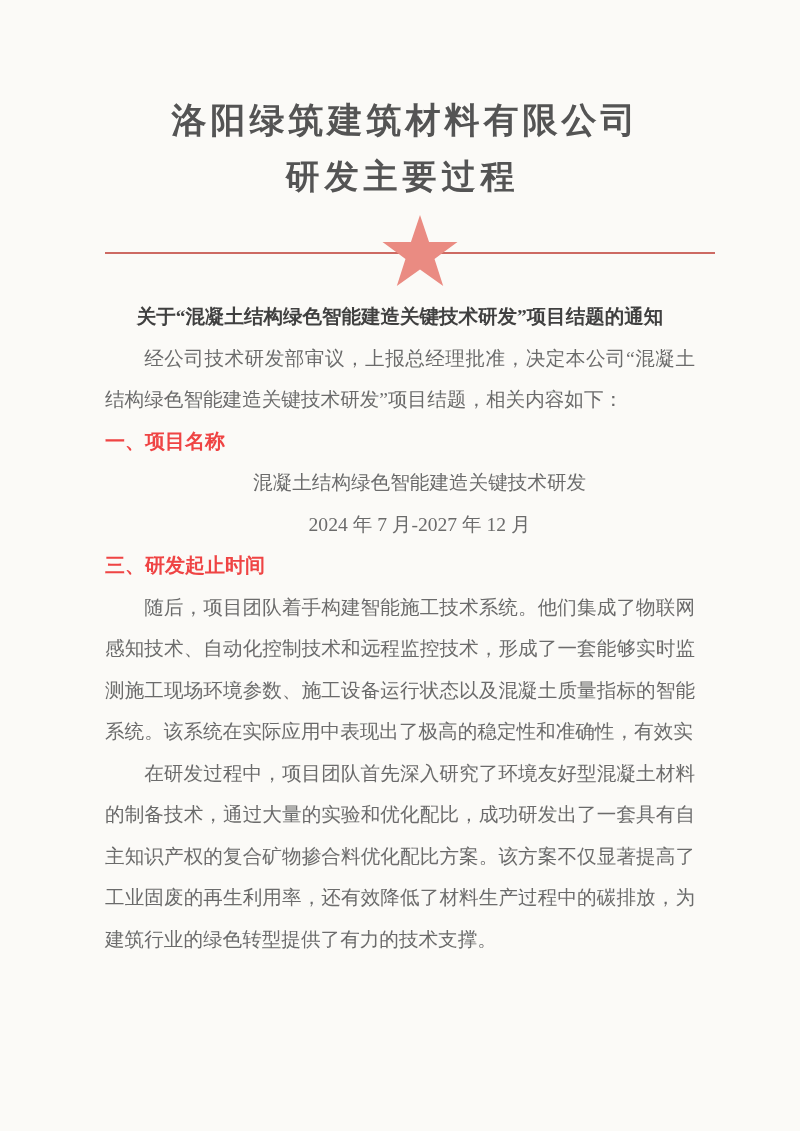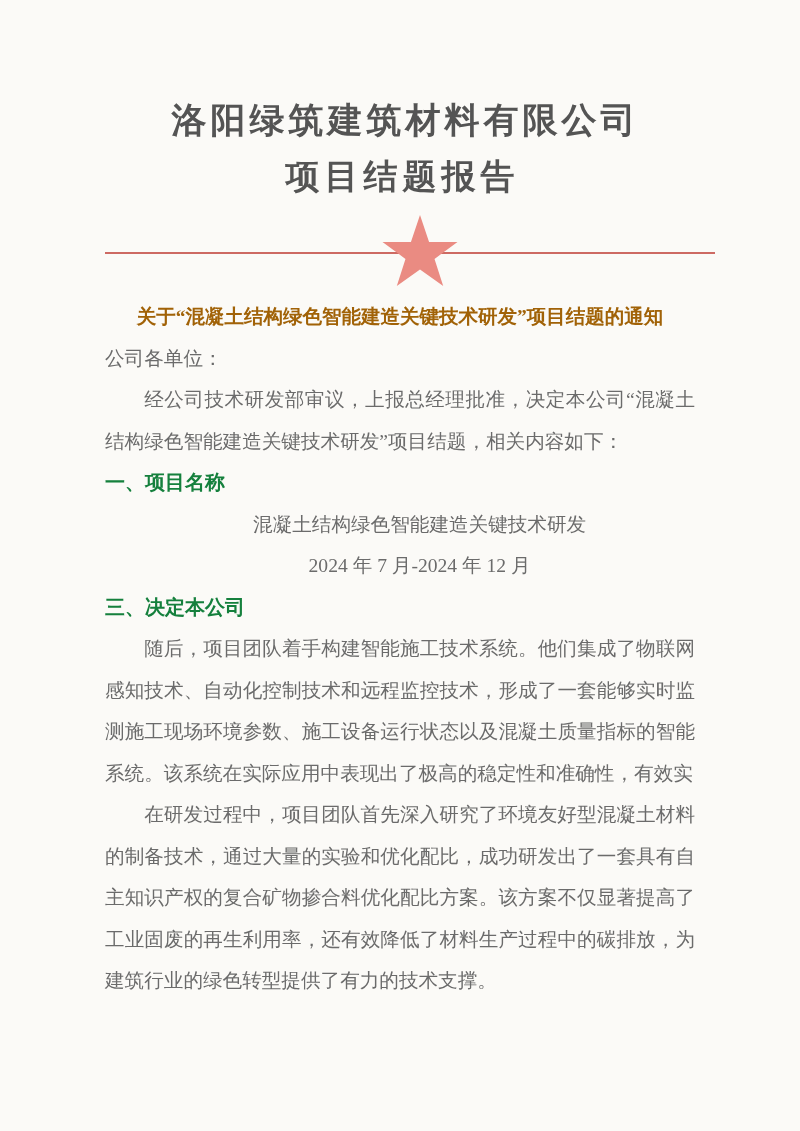--- a/index.html
+++ b/index.html
@@ -65,61 +65,60 @@
     width: 590px;
     font-size: 19.6px;
     line-height: 41.5px;
     color: #6b6b6b;
     text-align: justify;
   }
   .notice-title {
     text-align: center;
     font-weight: bold;
     font-size: 19.5px;
-    color: #a16207;
+    color: #404040;
   }
   .salutation { text-align: left; }
   .para { text-indent: 2em; }
   .sec-heading {
     font-weight: bold;
-    color: #15803d;
+    color: #ef4444;
     font-size: 20px;
     text-align: left;
   }
   .sec-content { text-indent: 2em; text-align: center; }
 </style>
 </head>
 <body>
 
 <div class="page">
 
   <div class="title-block">
     <div class="company-title">洛阳绿筑建筑材料有限公司</div>
-    <div class="report-title">项目结题报告</div>
+    <div class="report-title">研发主要过程</div>
   </div>
 
   <div class="divider-line"></div>
   <div class="star-wrap">
     <svg viewBox="0 0 100 95" xmlns="http://www.w3.org/2000/svg" aria-hidden="true">
       <polygon points="50,0 61.8,35.2 98.8,35.2 68.9,57.1 80.2,92.5 50,70.8 19.8,92.5 31.1,57.1 1.2,35.2 38.2,35.2" fill="#ea8b82"></polygon>
     </svg>
   </div>
 
   <div class="content">
 
     <div class="notice-title">关于“混凝土结构绿色智能建造关键技术研发”项目结题的通知</div>
 
-    <div class="salutation">公司各单位：</div>
 
     <div class="para">经公司技术研发部审议，上报总经理批准，决定本公司“混凝土结构绿色智能建造关键技术研发”项目结题，相关内容如下：</div>
 
     <div class="sec-heading">一、项目名称</div>
     <div class="sec-content">混凝土结构绿色智能建造关键技术研发</div>
 
-    <div class="sec-content">2024 年 7 月-2024 年 12 月</div>
+    <div class="sec-content">2024 年 7 月-2027 年 12 月</div>
 
-    <div class="sec-heading">三、决定本公司</div>
+    <div class="sec-heading">三、研发起止时间</div>
     <div class="para">随后，项目团队着手构建智能施工技术系统。他们集成了物联网感知技术、自动化控制技术和远程监控技术，形成了一套能够实时监测施工现场环境参数、施工设备运行状态以及混凝土质量指标的智能系统。该系统在实际应用中表现出了极高的稳定性和准确性，有效实</div>
     <div class="para">在研发过程中，项目团队首先深入研究了环境友好型混凝土材料的制备技术，通过大量的实验和优化配比，成功研发出了一套具有自主知识产权的复合矿物掺合料优化配比方案。该方案不仅显著提高了工业固废的再生利用率，还有效降低了材料生产过程中的碳排放，为建筑行业的绿色转型提供了有力的技术支撑。</div>
 
   </div>
 
 </div>
 
 </body></html>

